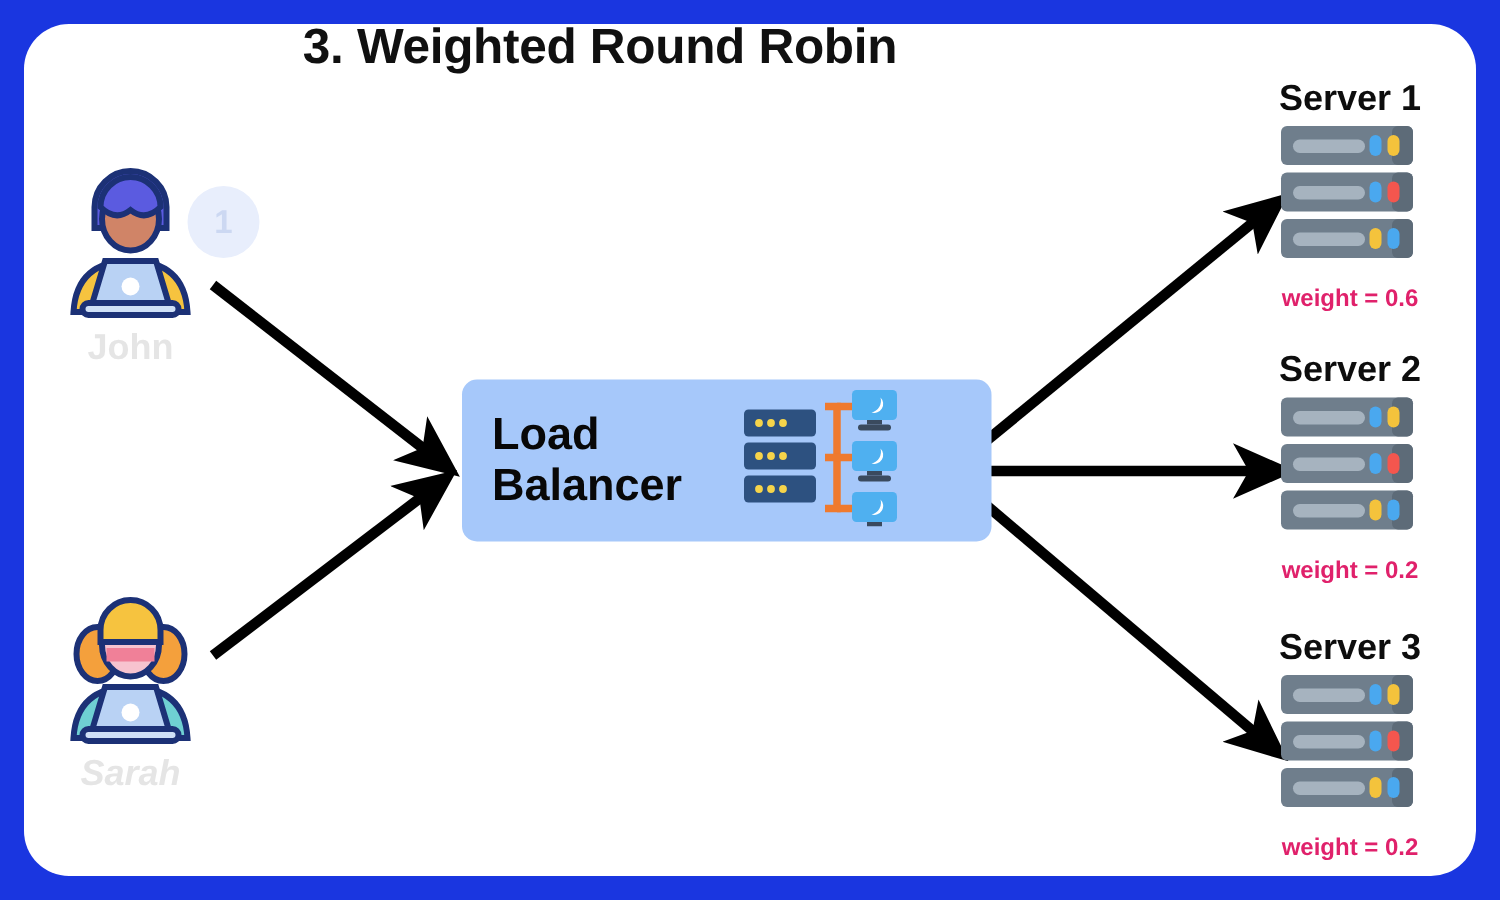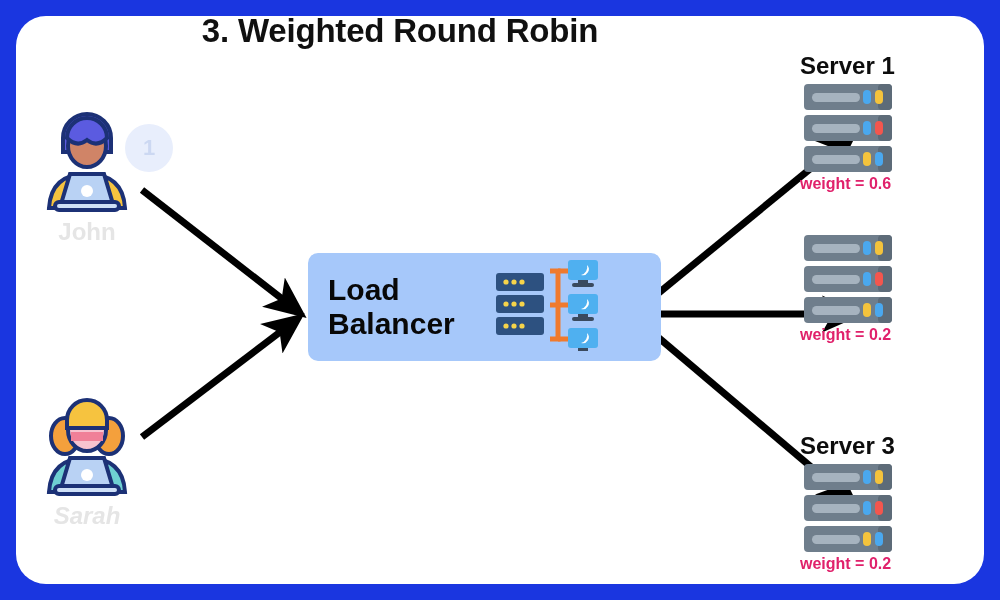--- a/index.html
+++ b/index.html
@@ -114,36 +114,37 @@
   }
   .lb-icon {
     margin-left: 4px;
   }
 
   
   .server-group {
     position: absolute;
     width: 200px;
     left: 800px;
+    text-align: center;
   }
   .server-g1 { top: 52px; }
   .server-g2 { top: 233px; }
-  .server-g3 { top: 432px; }
+  .server-g3 { top: 418px; }
 
   .server-title {
     font-size: 24px;
     font-weight: bold;
     color: #0d0d0d;
     margin-bottom: 2px;
   }
   .server-weight {
     font-size: 16px;
     font-weight: bold;
     color: #e0216b;
-    margin-top: 1px;
+    margin-top: 17px;
   }
   .rack-wrap { height: 92px; }
 </style>
 </head>
 <body>
 
 <div id="canvas">
   <div class="inner-page"></div>
 
   <div class="title">3. Weighted Round Robin</div>
@@ -287,20 +288,21 @@
           <rect x="12" y="73" width="48" height="9" rx="4.5" fill="#a6b3bf"></rect>
           <rect x="63" y="70" width="8" height="14" rx="4" fill="#f4c33c"></rect>
           <rect x="75" y="70" width="8" height="14" rx="4" fill="#4aa8ef"></rect>
         </g>
       </svg>
     </div>
     <div class="server-weight">weight = 0.6</div>
   </div>
 
   <div class="server-group server-g2">
+    <div class="server-title">Server 2</div>
     <div class="rack-wrap">
       <svg width="100" height="92" viewBox="0 0 100 92">
         <g>
           <rect x="4" y="2" width="88" height="26" rx="4" fill="#6f7e8c"></rect>
           <rect x="78" y="2" width="14" height="26" rx="4" fill="#5d6b78"></rect>
           <rect x="12" y="11" width="48" height="9" rx="4.5" fill="#a6b3bf"></rect>
           <rect x="63" y="8" width="8" height="14" rx="4" fill="#4aa8ef"></rect>
           <rect x="75" y="8" width="8" height="14" rx="4" fill="#f4c33c"></rect>
         </g>
         <g>

